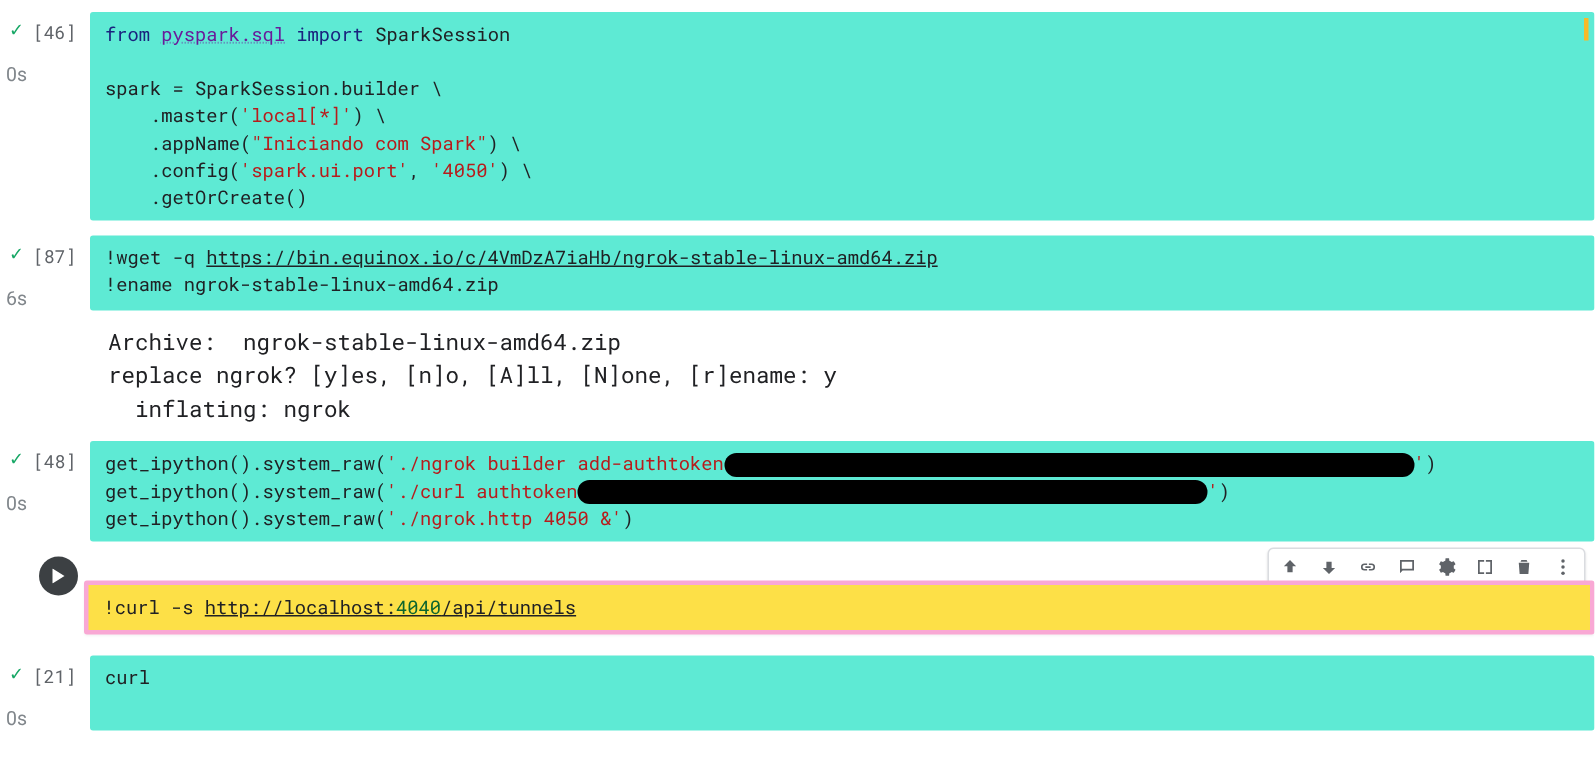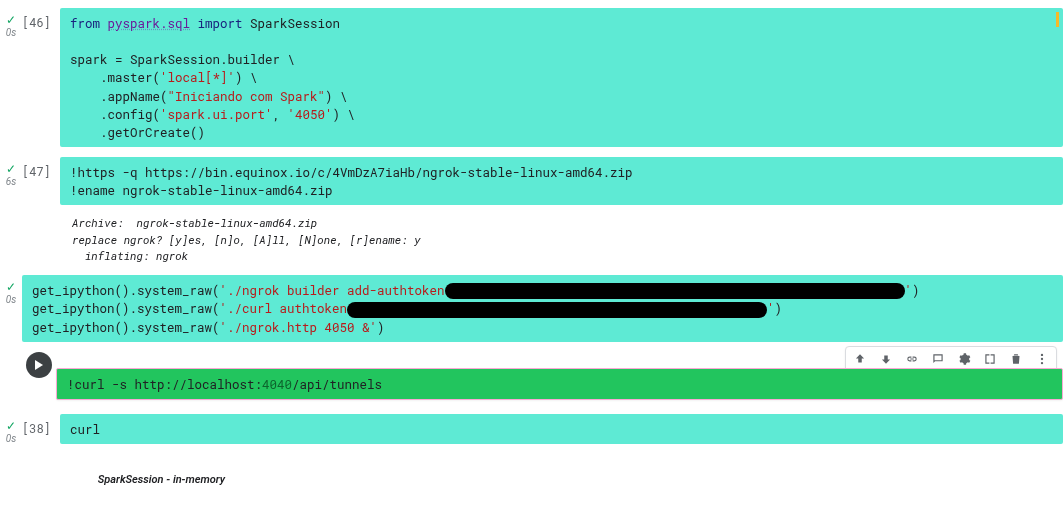--- a/index.html
+++ b/index.html
@@ -24,24 +24,23 @@
     flex-direction: column;
     align-items: center;
     padding-top: 6px;
   }
   .check {
     color: #16a765;
     font-size: 12px;
     line-height: 1;
   }
   .timing {
-    font-size: 10px;
+    font-size: 13px;
     color: #80868b;
-    margin-top: 1px;
-    font-style: italic;
+    margin-top: 17px;
   }
   .cell-body {
     flex: 1;
     display: flex;
   }
   .exec-col {
     width: 38px;
     flex: 0 0 38px;
     font-family: "Roboto Mono", Consolas, monospace;
     font-size: 12px;
@@ -74,47 +73,46 @@
     padding: 6px 10px;
     font-family: "Roboto Mono", Consolas, monospace;
     font-size: 12.5px;
     line-height: 1.45;
     white-space: pre;
     color: #202124;
     position: relative;
     overflow: hidden;
   }
   .input-box.current {
-    background: #22c55e;
-    border: 1px solid #f9a8d4;
+    background: #fde047;
+    border: 3px solid #f9a8d4;
     box-shadow: 0 1px 2px rgba(0,0,0,.05);
   }
   .right-bar {
     position: absolute;
     right: 4px;
     top: 4px;
     width: 3px;
     height: 15px;
     background: #f7b928;
   }
   .output-box {
     margin-left: 60px;
     padding: 6px 12px 10px 12px;
     font-family: "Roboto Mono", Consolas, monospace;
-    font-size: 11px;
+    font-size: 15px;
     line-height: 1.5;
     white-space: pre;
     color: #202124;
-    font-style: italic;
   }
   .kw { color: #1a237e; }
   .mod { color: #6a1b9a; text-decoration: underline dotted rgba(106,27,154,.4); }
   .str { color: #b71c1c; }
   .num { color: #0d652d; }
-  .link-u { color: #202124; }
+  .link-u { text-decoration: underline; color: #202124; }
   .redact {
     display: inline-block;
     background: #000;
     height: 16px;
     border-radius: 8px;
     vertical-align: middle;
   }
   .strong { font-weight: 600; font-family: -apple-system, BlinkMacSystemFont, "Segoe UI", Roboto, sans-serif; }
   .toolbar {
     position: absolute;
@@ -162,35 +160,36 @@
 <span>    .getOrCreate()</span></div>
     </div>
   </div>
 
   <div class="cell-row" style="margin-top:10px">
     <div class="gutter">
       <span class="check">✓</span>
       <span class="timing">6s</span>
     </div>
     <div class="cell-body">
-      <div class="exec-col">[47]</div>
-      <div class="input-box"><span>!https -q </span><span class="link-u">https://bin.equinox.io/c/4VmDzA7iaHb/ngrok-stable-linux-amd64.zip</span>
+      <div class="exec-col">[87]</div>
+      <div class="input-box"><span>!wget -q </span><span class="link-u">https://bin.equinox.io/c/4VmDzA7iaHb/ngrok-stable-linux-amd64.zip</span>
 <span>!ename ngrok-stable-linux-amd64.zip</span></div>
     </div>
   </div>
   <div class="output-box">Archive:  ngrok-stable-linux-amd64.zip
 replace ngrok? [y]es, [n]o, [A]ll, [N]one, [r]ename: y
   inflating: ngrok</div>
 
   <div class="cell-row">
     <div class="gutter">
       <span class="check">✓</span>
       <span class="timing">0s</span>
     </div>
     <div class="cell-body">
+      <div class="exec-col">[48]</div>
       <div class="input-box"><span>get_ipython().system_raw(</span><span class="str">'./ngrok builder add-authtoken</span><span class="redact" style="width:460px"></span><span class="str">'</span><span>)</span>
 <span>get_ipython().system_raw(</span><span class="str">'./curl authtoken</span><span class="redact" style="width:420px"></span><span class="str">'</span><span>)</span>
 <span>get_ipython().system_raw(</span><span class="str">'./ngrok.http 4050 &amp;'</span><span>)</span></div>
     </div>
   </div>
 
   <div class="cell-row" style="margin-top:6px">
     <div class="gutter"></div>
     <div class="cell-body">
       <div class="play-col">
@@ -249,21 +248,21 @@
       </div>
     </div>
   </div>
 
   <div class="cell-row" style="margin-top:14px">
     <div class="gutter">
       <span class="check">✓</span>
       <span class="timing">0s</span>
     </div>
     <div class="cell-body">
-      <div class="exec-col">[38]</div>
+      <div class="exec-col">[21]</div>
       <div class="input-box"><span>curl</span></div>
     </div>
   </div>
   <div class="output-box">
     <span class="strong">SparkSession - in-memory</span>
   </div>
 
 </div>
 
 </body></html>

